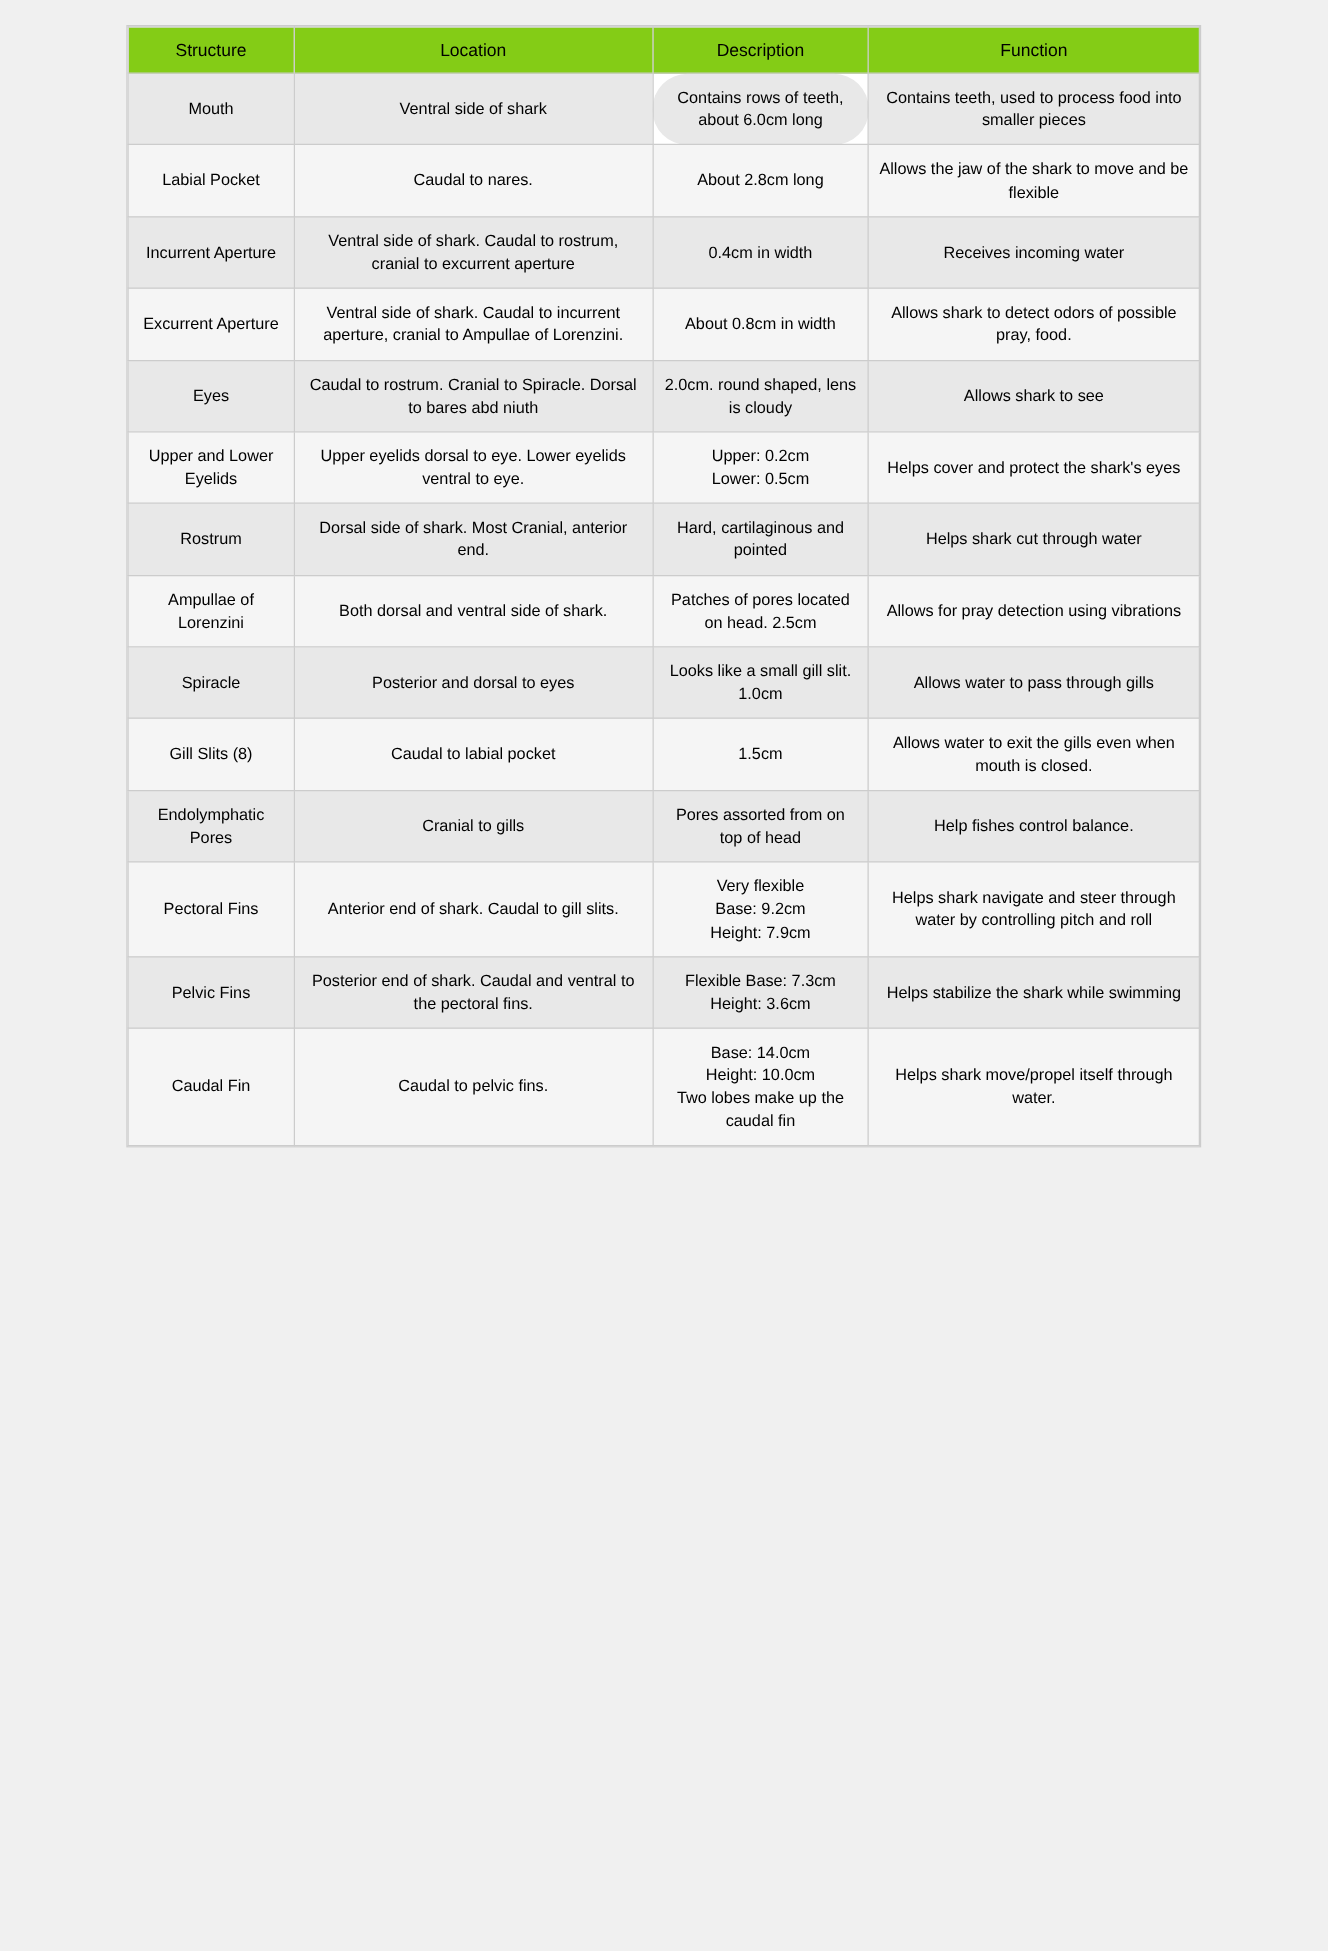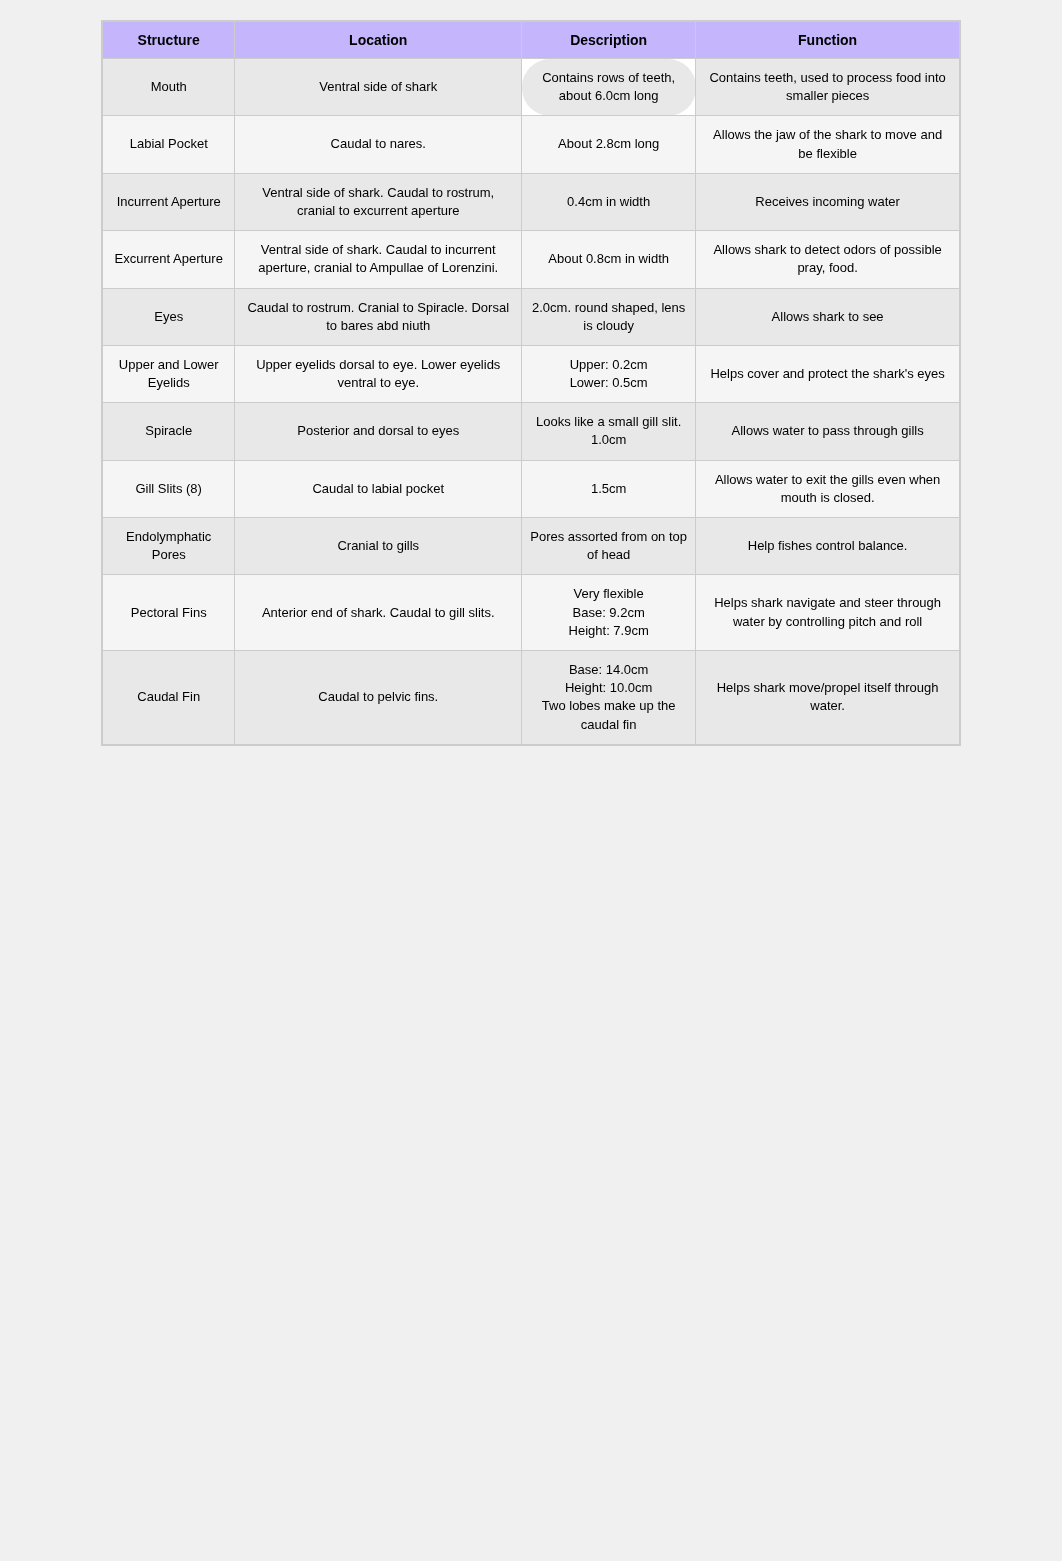--- a/index.html
+++ b/index.html
@@ -20,22 +20,22 @@
       width: 100%;
       border-collapse: collapse;
     }
     th, td {
       border: 1px solid #ccc;
       padding: 10px 8px;
       text-align: center;
       vertical-align: middle;
     }
     th {
-      background: #c4b5fd;
-      font-weight: bold;
+      background: #84cc16;
+      font-weight: normal;
       font-size: 14px;
     }
     tr:nth-child(odd) td {
       background: #e8e8e8;
     }
     tr:nth-child(even) td {
       background: #f5f5f5;
     }
     td {
       font-size: 13px;
@@ -87,20 +87,32 @@
           <td style="white-space: pre-line;">Allows shark to see</td>
         </tr>
         <tr>
           <td style="white-space: pre-line; margin-left: 13px;">Upper and Lower Eyelids</td>
           <td style="white-space: pre-line;">Upper eyelids dorsal to eye. Lower eyelids ventral to eye.</td>
           <td style="white-space: pre-line;">Upper: 0.2cm
 Lower: 0.5cm</td>
           <td style="white-space: pre-line;">Helps cover and protect the shark's eyes</td>
         </tr>
         <tr>
+          <td style="white-space: pre-line;">Rostrum</td>
+          <td style="white-space: pre-line;">Dorsal side of shark. Most Cranial, anterior end.</td>
+          <td style="white-space: pre-line;">Hard, cartilaginous and pointed</td>
+          <td style="white-space: pre-line;">Helps shark cut through water</td>
+        </tr>
+        <tr>
+          <td style="white-space: pre-line;">Ampullae of Lorenzini</td>
+          <td style="white-space: pre-line;">Both dorsal and ventral side of shark.</td>
+          <td style="white-space: pre-line;">Patches of pores located on head. 2.5cm</td>
+          <td style="white-space: pre-line;">Allows for pray detection using vibrations</td>
+        </tr>
+        <tr>
           <td style="white-space: pre-line;">Spiracle</td>
           <td style="white-space: pre-line; margin-left: 30px;">Posterior and dorsal to eyes</td>
           <td style="white-space: pre-line;">Looks like a small gill slit. 1.0cm</td>
           <td style="white-space: pre-line;">Allows water to pass through gills</td>
         </tr>
         <tr>
           <td style="white-space: pre-line;">Gill Slits (8)</td>
           <td style="white-space: pre-line;">Caudal to labial pocket</td>
           <td style="white-space: pre-line;">1.5cm</td>
           <td style="white-space: pre-line;">Allows water to exit the gills even when mouth is closed.</td>
@@ -113,20 +125,27 @@
         </tr>
         <tr>
           <td style="white-space: pre-line;">Pectoral Fins</td>
           <td style="white-space: pre-line;">Anterior end of shark. Caudal to gill slits.</td>
           <td style="white-space: pre-line;">Very flexible
 Base: 9.2cm
 Height: 7.9cm</td>
           <td style="white-space: pre-line;">Helps shark navigate and steer through water by controlling pitch and roll</td>
         </tr>
         <tr>
+          <td style="white-space: pre-line;">Pelvic Fins</td>
+          <td style="white-space: pre-line;">Posterior end of shark. Caudal and ventral to the pectoral fins.</td>
+          <td style="white-space: pre-line;">Flexible Base: 7.3cm
+Height: 3.6cm</td>
+          <td style="white-space: pre-line;">Helps stabilize the shark while swimming</td>
+        </tr>
+        <tr>
           <td style="white-space: pre-line;">Caudal Fin</td>
           <td style="white-space: pre-line;">Caudal to pelvic fins.</td>
           <td style="white-space: pre-line;">Base: 14.0cm
 Height: 10.0cm
 Two lobes make up the caudal fin</td>
           <td style="white-space: pre-line;">Helps shark move/propel itself through water.</td>
         </tr>
       </tbody>
   </table>
 </div>

